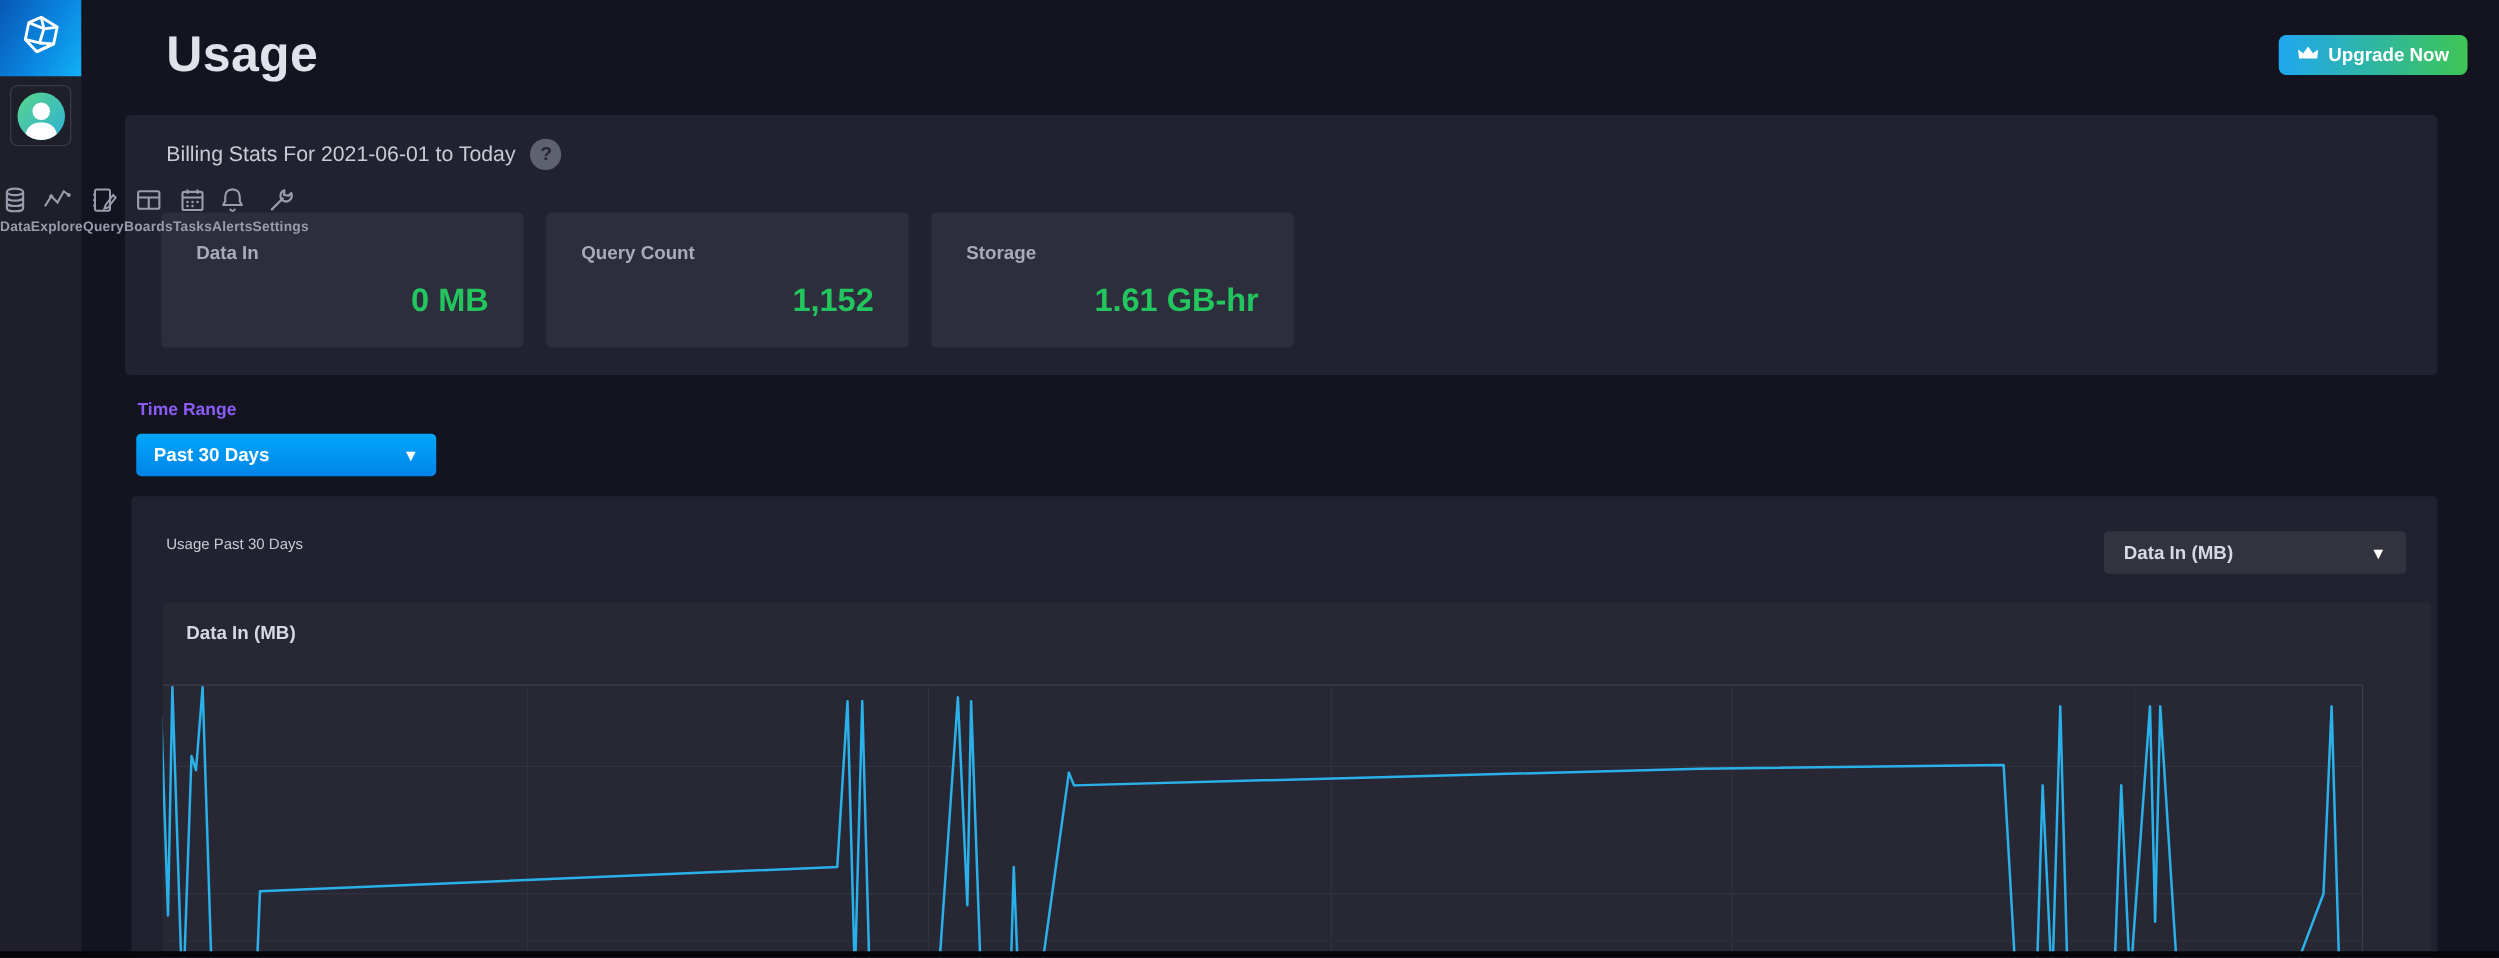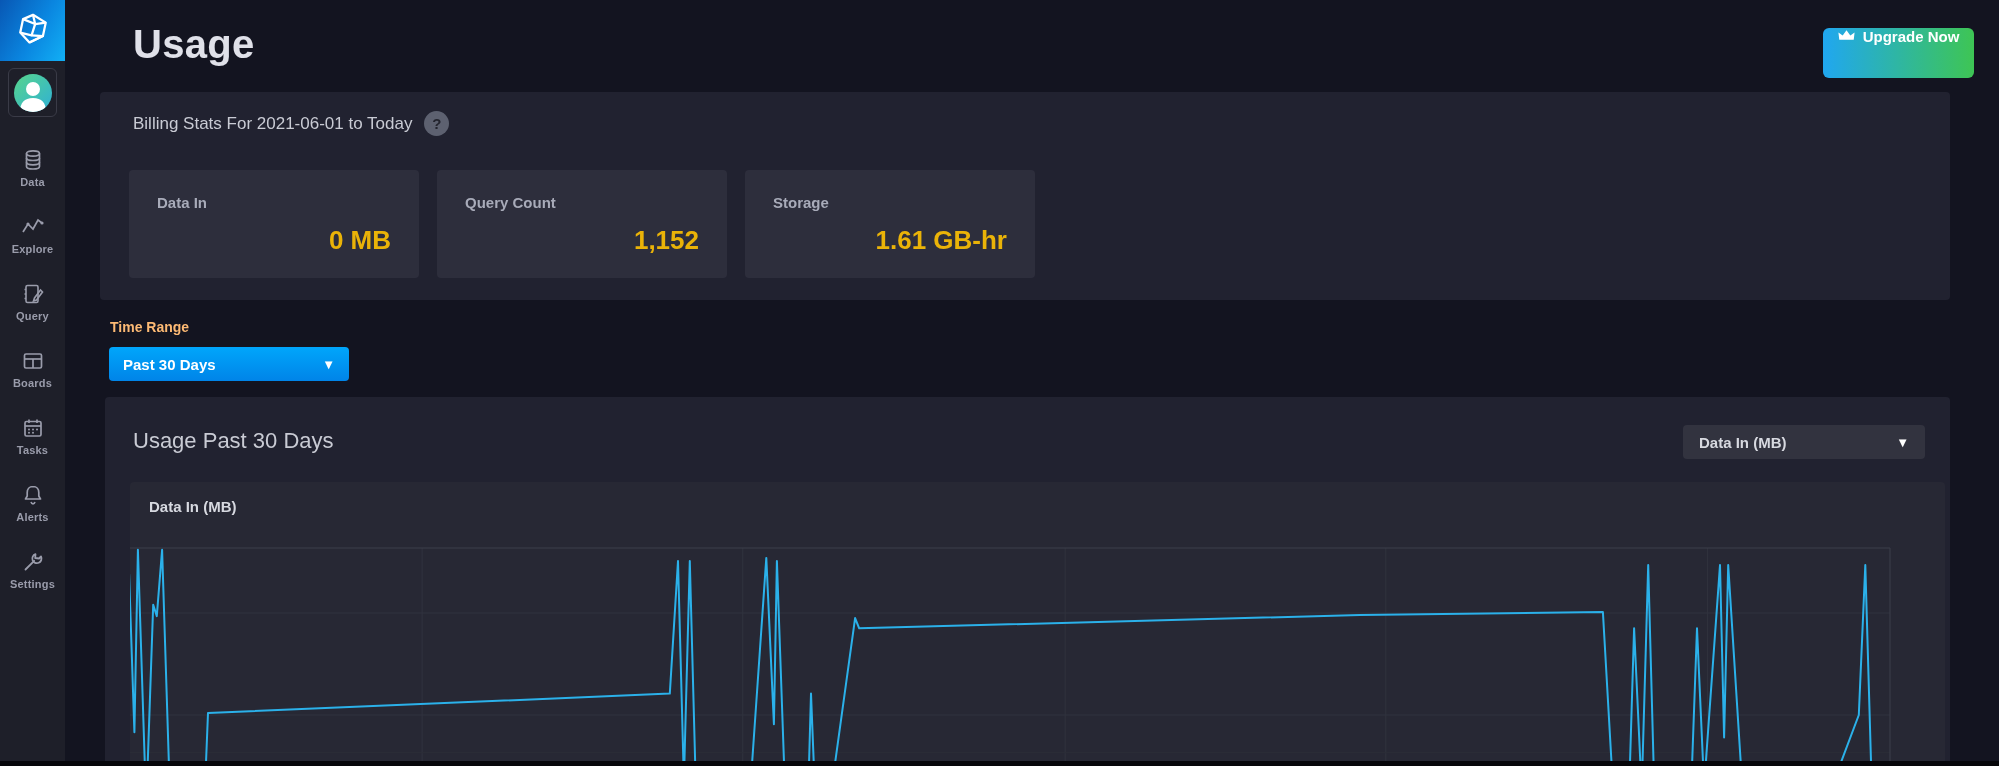--- a/index.html
+++ b/index.html
@@ -5,48 +5,48 @@
   * { margin:0; padding:0; box-sizing:border-box; }
   html,body { width:1999px; height:766px; overflow:hidden; background:#131420;
               font-family:"Liberation Sans", sans-serif; }
   .sidebar { position:absolute; left:0; top:0; width:65px; height:766px; background:#1e1f29; z-index:5; }
   .logo-tile { width:65px; height:61px; background:linear-gradient(120deg,#0857b4 0%,#0a86e0 55%,#12b0f5 100%);
                display:flex; align-items:center; justify-content:center; cursor:pointer; }
   .avatar-btn { position:absolute; left:8px; top:68px; width:49px; height:49px; border:1px solid #3a3b47;
                 border-radius:6px; display:flex; align-items:center; justify-content:center; cursor:pointer; }
   .avatar-circle { width:38px; height:38px; border-radius:50%; background:linear-gradient(135deg,#57d58c,#2fb0d6);
                    display:flex; align-items:center; justify-content:center; overflow:hidden; }
-  .nav { position:absolute; left:0; top:135px; width:65px; display:flex; flex-direction:column; }
+  .nav { position:absolute; left:0; top:135px; width:65px; display:flex; }
   .nav-item { height:67px; display:flex; flex-direction:column; align-items:center; justify-content:center;
               cursor:pointer; color:#9a9cab; }
   .nav-item svg { display:block; }
   .nav-label { font-size:11px; font-weight:bold; color:#9a9cab; margin-top:5px; letter-spacing:.2px; }
   .main { position:absolute; left:65px; top:0; width:1934px; height:766px; }
   .page-title { position:absolute; left:68px; top:22px; font-size:40px; color:#e0e1e9; letter-spacing:.3px; }
-  .upgrade-btn { position:absolute; left:1758px; top:28px; width:151px; height:50px; border:none; border-radius:6px;
+  .upgrade-btn { position:absolute; left:1758px; top:28px; width:151px; height:32px; border:none; border-radius:6px;
                  background:linear-gradient(90deg,#20a7f0,#3ec554); color:#fff; font-weight:bold; font-size:15px;
-                 font-family:"Liberation Sans",sans-serif; display:flex; align-items:flex-start; justify-content:center;
+                 font-family:"Liberation Sans",sans-serif; display:flex; align-items:center; justify-content:center;
                  gap:8px; cursor:pointer; }
   .panel { position:absolute; background:#212230; border-radius:4px; }
   .panel-billing { left:35px; top:92px; width:1850px; height:208px; }
   .panel-title { position:absolute; left:33px; top:19px; font-size:17px; color:#c9cbd4; display:flex;
                  align-items:center; gap:12px; }
   .help-icon { width:25px; height:25px; border-radius:50%; background:#5d6170; color:#23242e; font-size:15px;
                font-weight:bold; display:inline-flex; align-items:center; justify-content:center; cursor:pointer; }
   .cards-row { position:absolute; left:29px; top:78px; display:flex; gap:18px;justify-content:center; }
   .stat-card { width:290px; height:108px; background:#2d2e3c; border-radius:4px; position:relative; }
   .stat-label { position:absolute; left:28px; top:24px; font-size:15px; font-weight:bold; color:#a8abb9; }
-  .stat-value { position:absolute; right:28px; bottom:22px; font-size:26px; font-weight:bold; color:#eab308; }
-  .tr-label { position:absolute; left:45px; top:319px; font-size:14px; font-weight:bold; color:#fdba74; }
+  .stat-value { position:absolute; right:28px; bottom:22px; font-size:26px; font-weight:bold; color:#22c55e; }
+  .tr-label { position:absolute; left:45px; top:319px; font-size:14px; font-weight:bold; color:#8b5cf6; }
   .tr-dropdown { position:absolute; left:44px; top:347px; width:240px; height:34px; border-radius:4px;
                  background:linear-gradient(180deg,#00a6fb,#0084e8); color:#fff; font-weight:bold; font-size:15px;
                  display:flex; align-items:center; padding:0 14px; cursor:pointer; }
   .tr-dropdown .caret, .metric-dd .caret { margin-left:auto; font-size:13px; color:#fff; }
   .panel-usage { left:40px; top:397px; width:1845px; height:369px; }
-  .usage-title { position:absolute; left:28px; top:31px; font-size:22px; color:#c9cbd4; }
+  .usage-title { position:absolute; left:28px; top:31px; font-size:12px; color:#c9cbd4; }
   .metric-dd { position:absolute; right:25px; top:28px; width:242px; height:34px; background:#32333f; border-radius:4px;
                color:#d7d9e0; font-weight:bold; font-size:15px; display:flex; align-items:center; padding:0 16px;
                cursor:pointer; }
   .chart-card { position:absolute; left:25px; top:85px; width:1815px; height:284px; background:#272834;
                 border-radius:4px 4px 0 0; overflow:hidden; }
   .chart-title { position:absolute; left:19px; top:16px; font-size:15px; font-weight:bold; color:#d7d9e0; }
   .chart-svg { position:absolute; left:0; top:0; }
   .bottom-bar { position:absolute; left:0; bottom:0; width:1999px; height:5px; background:#06060a; z-index:9; }
 </style>
 </head>

